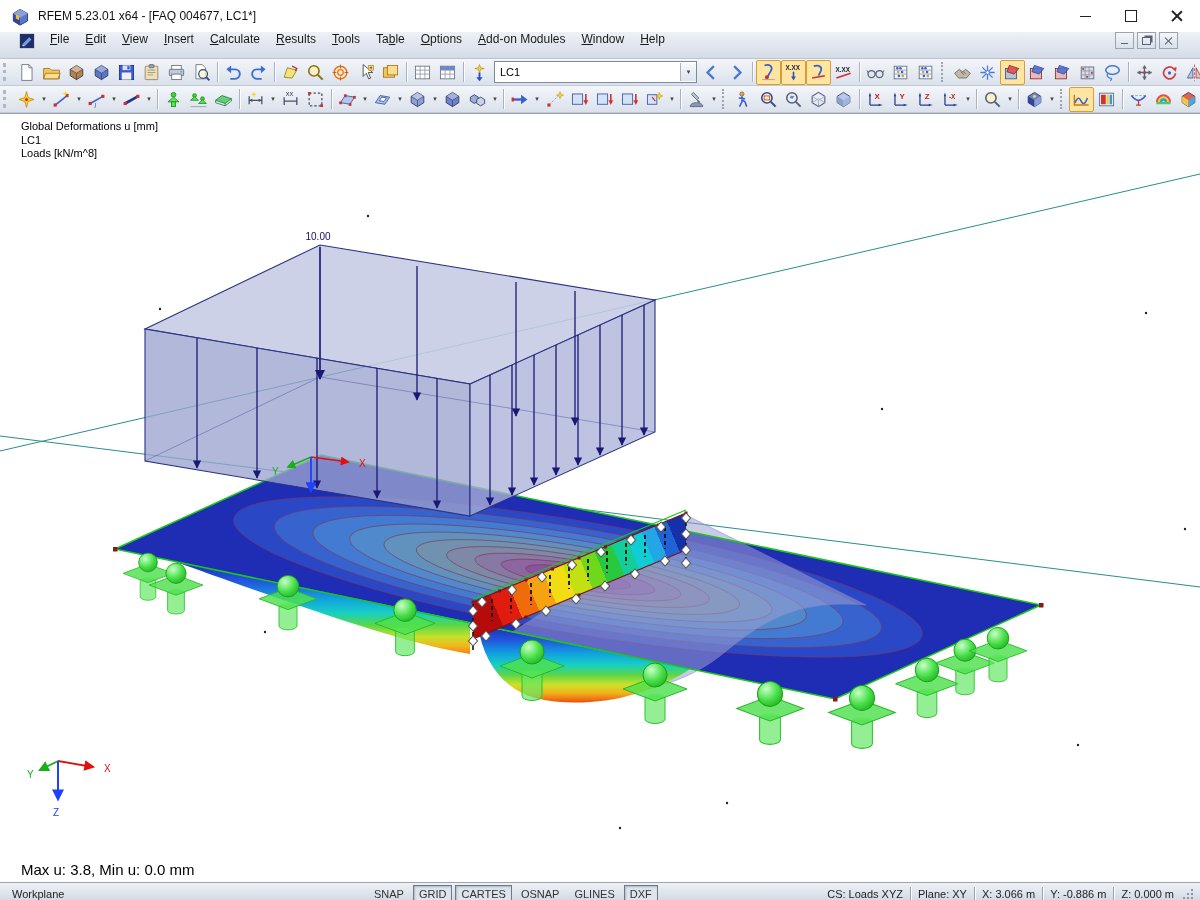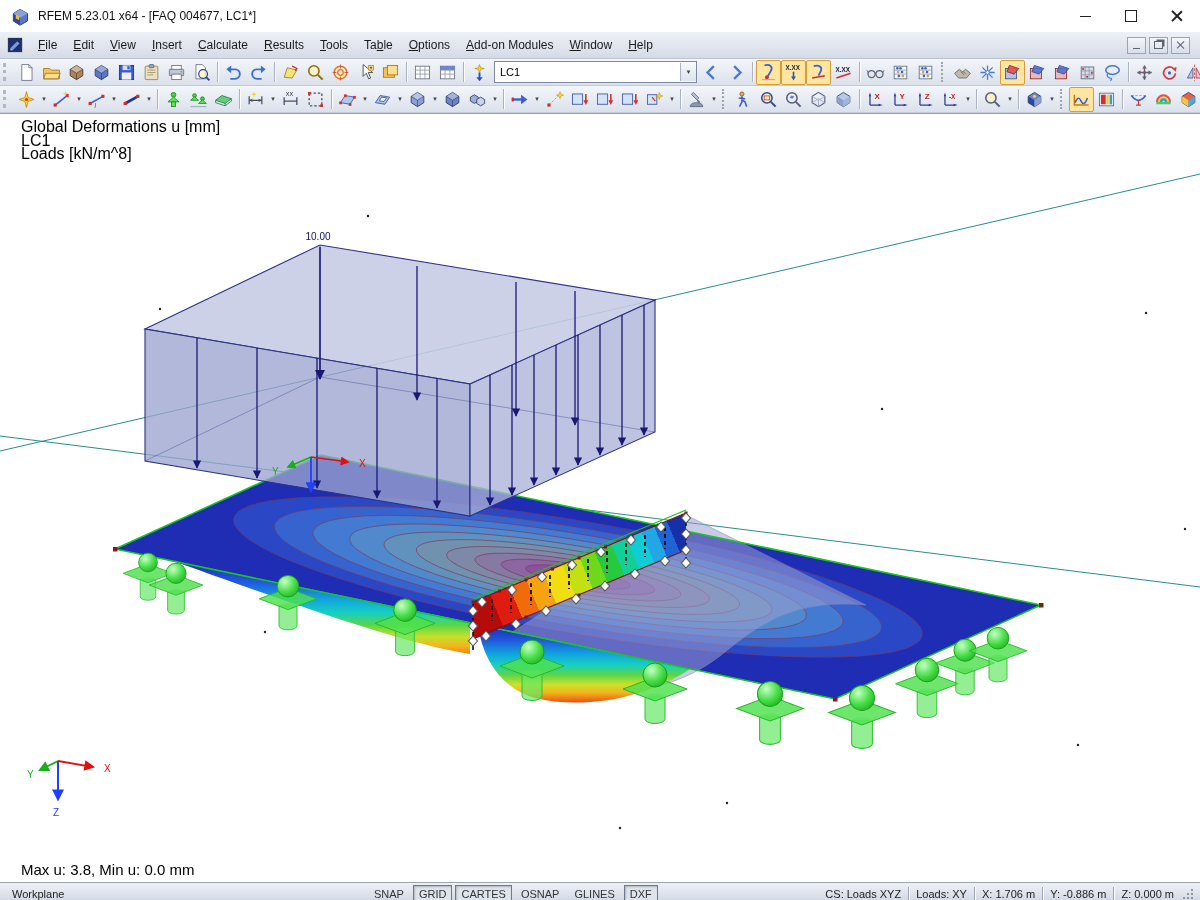--- a/index.html
+++ b/index.html
@@ -11,21 +11,21 @@
   .titlebar .appicon{width:20px;height:20px;margin-right:8px}
   .winbtns{margin-left:auto;display:flex;height:32px}
   .wbtn{width:46px;height:32px;display:flex;align-items:center;justify-content:center}
   .g-min{width:11px;height:1px;background:#222}
   .g-max{width:10px;height:10px;border:1.4px solid #222}
   .g-close{position:relative;width:12px;height:12px}
   .g-close:before,.g-close:after{content:"";position:absolute;left:5px;top:-1px;width:1.6px;height:14px;background:#222}
   .g-close:before{transform:rotate(45deg)}.g-close:after{transform:rotate(-45deg)}
 
   
-  .menubar{height:26px;background:linear-gradient(#edf1f7,#d5dbe6);display:flex;align-items:center;font-size:12px;border-bottom:1px solid #bcc4d0;padding:0 4px;flex:0 0 auto;color:#1a1a1a}
+  .menubar{height:26px;background:linear-gradient(#edf1f7,#d5dbe6);display:flex;align-items:flex-start;font-size:12px;border-bottom:1px solid #bcc4d0;padding:0 16px;flex:0 0 auto;color:#1a1a1a}
   .mdiicon{width:18px;height:18px;margin:0 6px 0 2px}
   .menu-item{padding:3px 8px;border-radius:2px}
   .mdibtns{margin-left:auto;display:flex;gap:3px;align-items:center;padding-right:6px}
   .mdib{width:17px;height:15px;border:1px solid #9aa3b2;background:linear-gradient(#f4f6fa,#d8dfe9);display:flex;align-items:center;justify-content:center}
   .mg-min{width:7px;height:1px;background:#5a6472;margin-top:6px}
   .mg-rest{width:7px;height:6px;border:1px solid #5a6472;box-shadow:2px -2px 0 -0.5px #5a6472}
   .mg-x{position:relative;width:8px;height:8px}
   .mg-x:before,.mg-x:after{content:"";position:absolute;left:3.5px;top:-1px;width:1.4px;height:10px;background:#5a6472}
   .mg-x:before{transform:rotate(45deg)}.mg-x:after{transform:rotate(-45deg)}
 
@@ -37,21 +37,21 @@
   .tsep{width:1px;height:20px;background:#a8b2c0;box-shadow:1px 0 0 #fdfdfe;margin:0 3px;flex:0 0 auto}
   .tdsep{width:4px;height:20px;border-left:2px dotted #9aa4b2;margin:0 3px;flex:0 0 auto}
   .grip{width:5px;height:18px;border-left:3px dotted #aeb8c6;margin:0 3px 0 1px;flex:0 0 auto}
   .tdd{width:10px;height:23px;display:flex;align-items:center;justify-content:center;font-size:7px;color:#444;flex:0 0 auto}
   .combo{width:196px;height:20px;background:#fff;border:1px solid #7a8aa0;display:flex;align-items:center;font-size:11px;padding:0 0 0 5px;margin:0 2px;flex:0 0 auto}
   .cbtn{margin-left:auto;width:15px;height:18px;background:linear-gradient(#f8f9fb,#dde4ee);border-left:1px solid #aab4c2;display:flex;align-items:center;justify-content:center;font-size:7px;color:#444}
 
   
   .viewport{position:relative;height:768px;background:#fff;border-top:1px solid #98a2b0;flex:0 0 auto}
   .scene{position:absolute;left:0;top:0;width:1200px;height:768px}
-  .legend{position:absolute;left:21px;top:6px;font-size:16px;line-height:13.5px;color:#000;pointer-events:none}
+  .legend{position:absolute;left:21px;top:6px;font-size:11px;line-height:13.5px;color:#000;pointer-events:none}
   .summary{position:absolute;left:21px;top:747px;font-size:15px;color:#000;pointer-events:none}
 
   
   .statusbar{height:22px;background:linear-gradient(#eef1f6,#ccd4e0);border-top:1px solid #9aa4b2;display:flex;align-items:center;font-size:11px;color:#222;padding:0 6px;flex:0 0 auto}
   .sb-left{padding:0 6px;min-width:180px}
   .sb-toggles{display:flex;gap:3px;margin-left:170px}
   .sb-toggle{padding:2px 5px;border:1px solid transparent;color:#333}
   .sb-toggle.pressed{border:1px solid #6e7a8a;background:#dde4ec;box-shadow:inset 1px 1px 2px rgba(0,0,0,.2)}
   .sb-right{margin-left:auto;display:flex;align-items:center;height:100%}
   .sb-sep{width:1px;height:15px;background:#9aa4b2;box-shadow:1px 0 0 #fbfcfd;margin:0 7px}
@@ -1155,23 +1155,23 @@
         <span class="sb-toggle">SNAP</span>
         <span class="sb-toggle pressed">GRID</span>
         <span class="sb-toggle pressed">CARTES</span>
         <span class="sb-toggle">OSNAP</span>
         <span class="sb-toggle">GLINES</span>
         <span class="sb-toggle pressed">DXF</span>
       </span>
     <div class="sb-right">
       <span class="sb-field">CS: Loads XYZ</span>
       <span class="sb-sep"></span>
-      <span class="sb-field">Loads: XY</span>
+      <span class="sb-field">Plane: XY</span>
       <span class="sb-sep"></span>
-      <span class="sb-field">X:  1.706 m</span>
+      <span class="sb-field">X:  3.066 m</span>
       <span class="sb-sep"></span>
       <span class="sb-field">Y:  -0.886 m</span>
       <span class="sb-sep"></span>
       <span class="sb-field">Z:  0.000 m</span>
       <span class="rgrip"></span>
     </div>
   </div>
 </div>
 
 </body></html>

